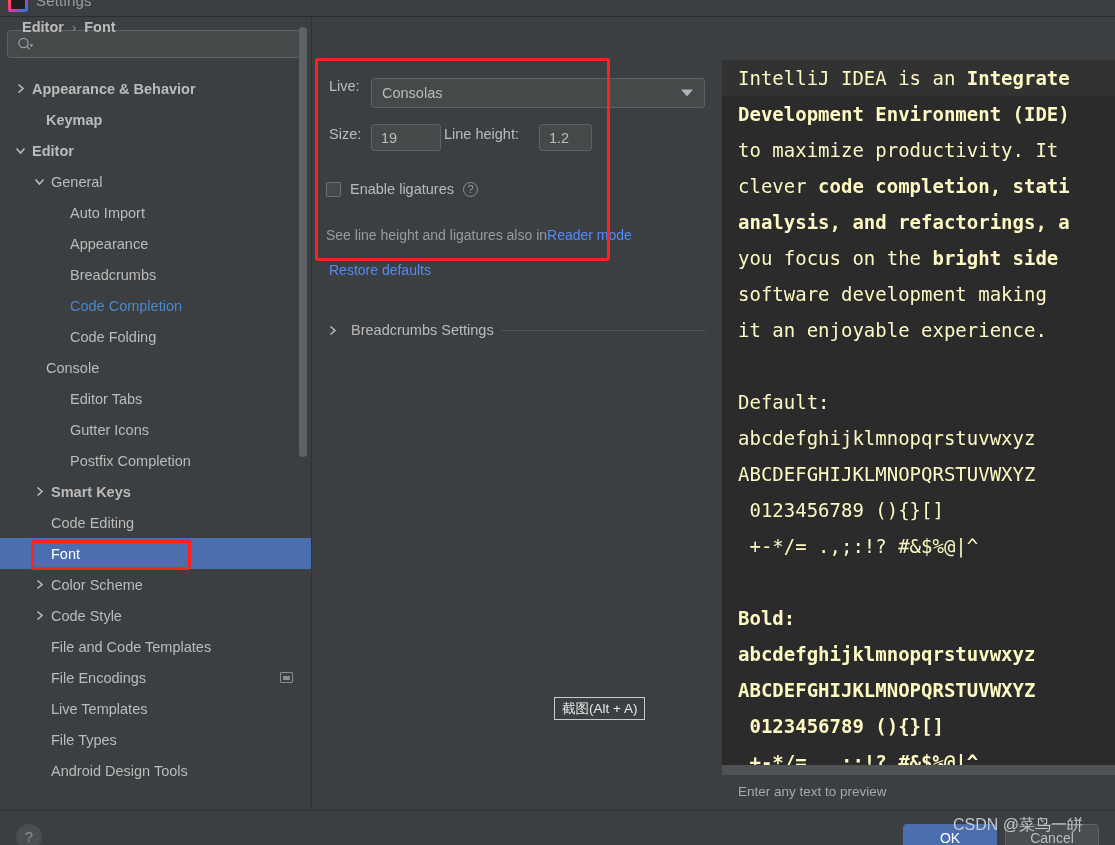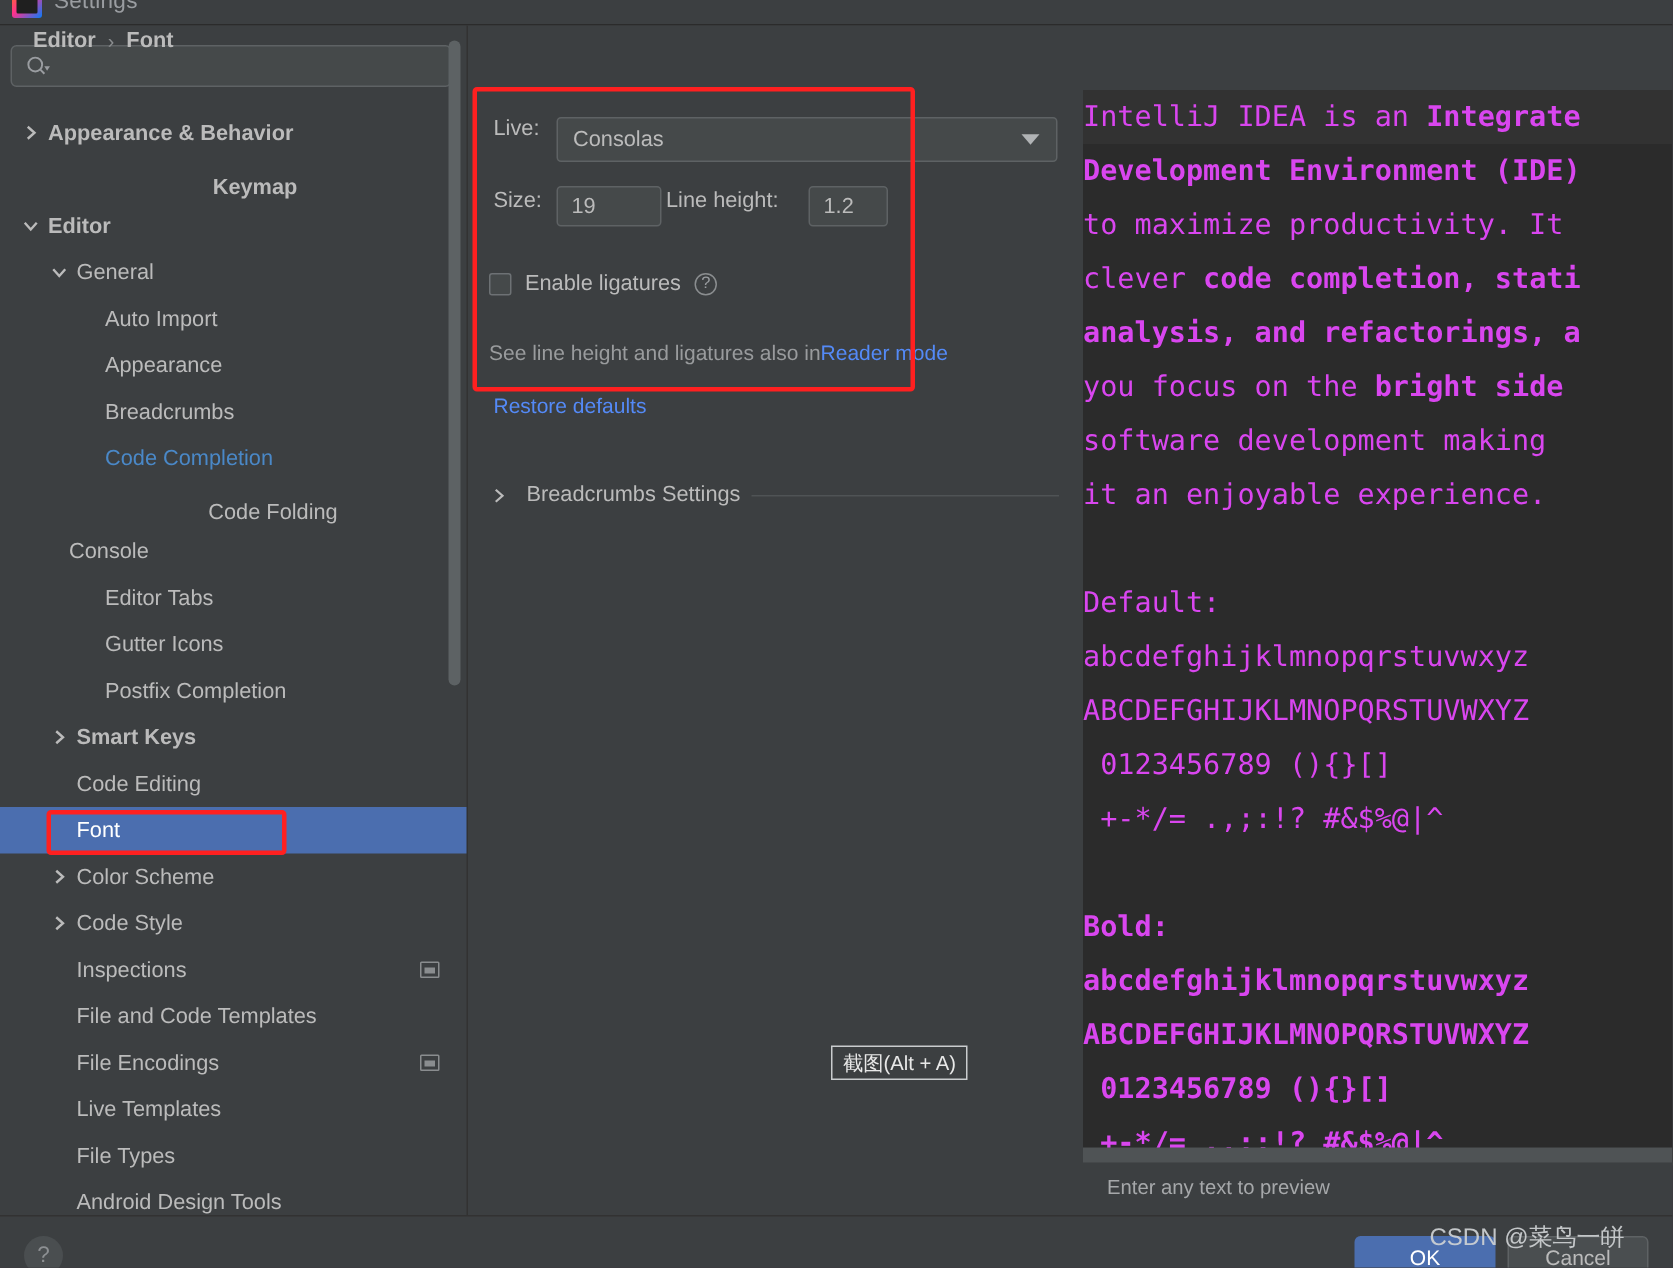--- a/index.html
+++ b/index.html
@@ -150,23 +150,23 @@
 
   
   .preview {
     position: absolute; left: 722px; top: 60px; width: 393px; height: 715px;
     background: #2b2b2b; overflow: hidden;
   }
   .preview-top-strip {
     position:absolute; left:722px; top:17px; width:393px; height:43px; background:#3c3f41;
   }
   .pv-line {
-    height: 36px; line-height: 36px; white-space: pre; color: #d946ef;
+    height: 36px; line-height: 36px; white-space: pre; color: #fef9c3;
     font-family: "DejaVu Sans Mono", monospace; font-size: 19px;
-    padding-left: 0;
+    padding-left: 16px;
   }
   .pv-line.hl { background: #323232; }
   .pv-line b { font-weight: bold; }
 
   .preview-footer {
     position: absolute; left: 722px; top: 775px; width: 393px; height: 35px;
     background: #3c3f41;
   }
   .preview-footer span {
     position: absolute; left: 16px; top: 9px; color: #a6a8aa; font-size: 13.5px;
@@ -239,21 +239,21 @@
 
     <div class="tree" id="tree-container">
         <div class="tree-item bold" style="padding-left: 14px;">
           <span class="arrow">
             <svg width="13" height="13" viewBox="0 0 13 13">
               <polyline points="4.5,2.5 9,6.5 4.5,10.5" fill="none" stroke="currentColor" stroke-width="1.6"></polyline>
             </svg>
           </span>
           <span class="tree-label">Appearance &amp; Behavior</span>
         </div>
-        <div class="tree-item bold" style="padding-left: 28px; flex-direction: column;">
+        <div class="tree-item bold" style="padding-left: 28px;">
           <span class="arrow"></span>
           <span class="tree-label">Keymap</span>
         </div>
         <div class="tree-item bold" style="padding-left: 14px;">
           <span class="arrow">
             <svg width="13" height="13" viewBox="0 0 13 13">
               <polyline points="2.5,4.5 6.5,9 10.5,4.5" fill="none" stroke="currentColor" stroke-width="1.6"></polyline>
             </svg>
           </span>
           <span class="tree-label">Editor</span>
@@ -275,21 +275,21 @@
           <span class="tree-label">Appearance</span>
         </div>
         <div class="tree-item" style="padding-left: 52px;">
           <span class="arrow"></span>
           <span class="tree-label">Breadcrumbs</span>
         </div>
         <div class="tree-item link" style="padding-left: 52px;">
           <span class="arrow"></span>
           <span class="tree-label">Code Completion</span>
         </div>
-        <div class="tree-item" style="padding-left: 52px; flex-direction: column;">
+        <div class="tree-item" style="padding-left: 52px;">
           <span class="arrow"></span>
           <span class="tree-label">Code Folding</span>
         </div>
         <div class="tree-item" style="padding-left: 28px;">
           <span class="arrow"></span>
           <span class="tree-label">Console</span>
         </div>
         <div class="tree-item" style="padding-left: 52px;">
           <span class="arrow"></span>
           <span class="tree-label">Editor Tabs</span>
@@ -326,25 +326,20 @@
           </span>
           <span class="tree-label">Color Scheme</span>
         </div>
         <div class="tree-item" style="padding-left: 33px;">
           <span class="arrow">
             <svg width="13" height="13" viewBox="0 0 13 13">
               <polyline points="4.5,2.5 9,6.5 4.5,10.5" fill="none" stroke="currentColor" stroke-width="1.6"></polyline>
             </svg>
           </span>
           <span class="tree-label">Code Style</span>
-        </div>
-        <div class="tree-item" style="padding-left: 33px;">
-          <span class="arrow"></span>
-          <span class="tree-label">Inspections</span>
-          <span class="tree-badge"></span>
         </div>
         <div class="tree-item" style="padding-left: 33px;">
           <span class="arrow"></span>
           <span class="tree-label">File and Code Templates</span>
         </div>
         <div class="tree-item" style="padding-left: 33px;">
           <span class="arrow"></span>
           <span class="tree-label">File Encodings</span>
           <span class="tree-badge"></span>
         </div>

